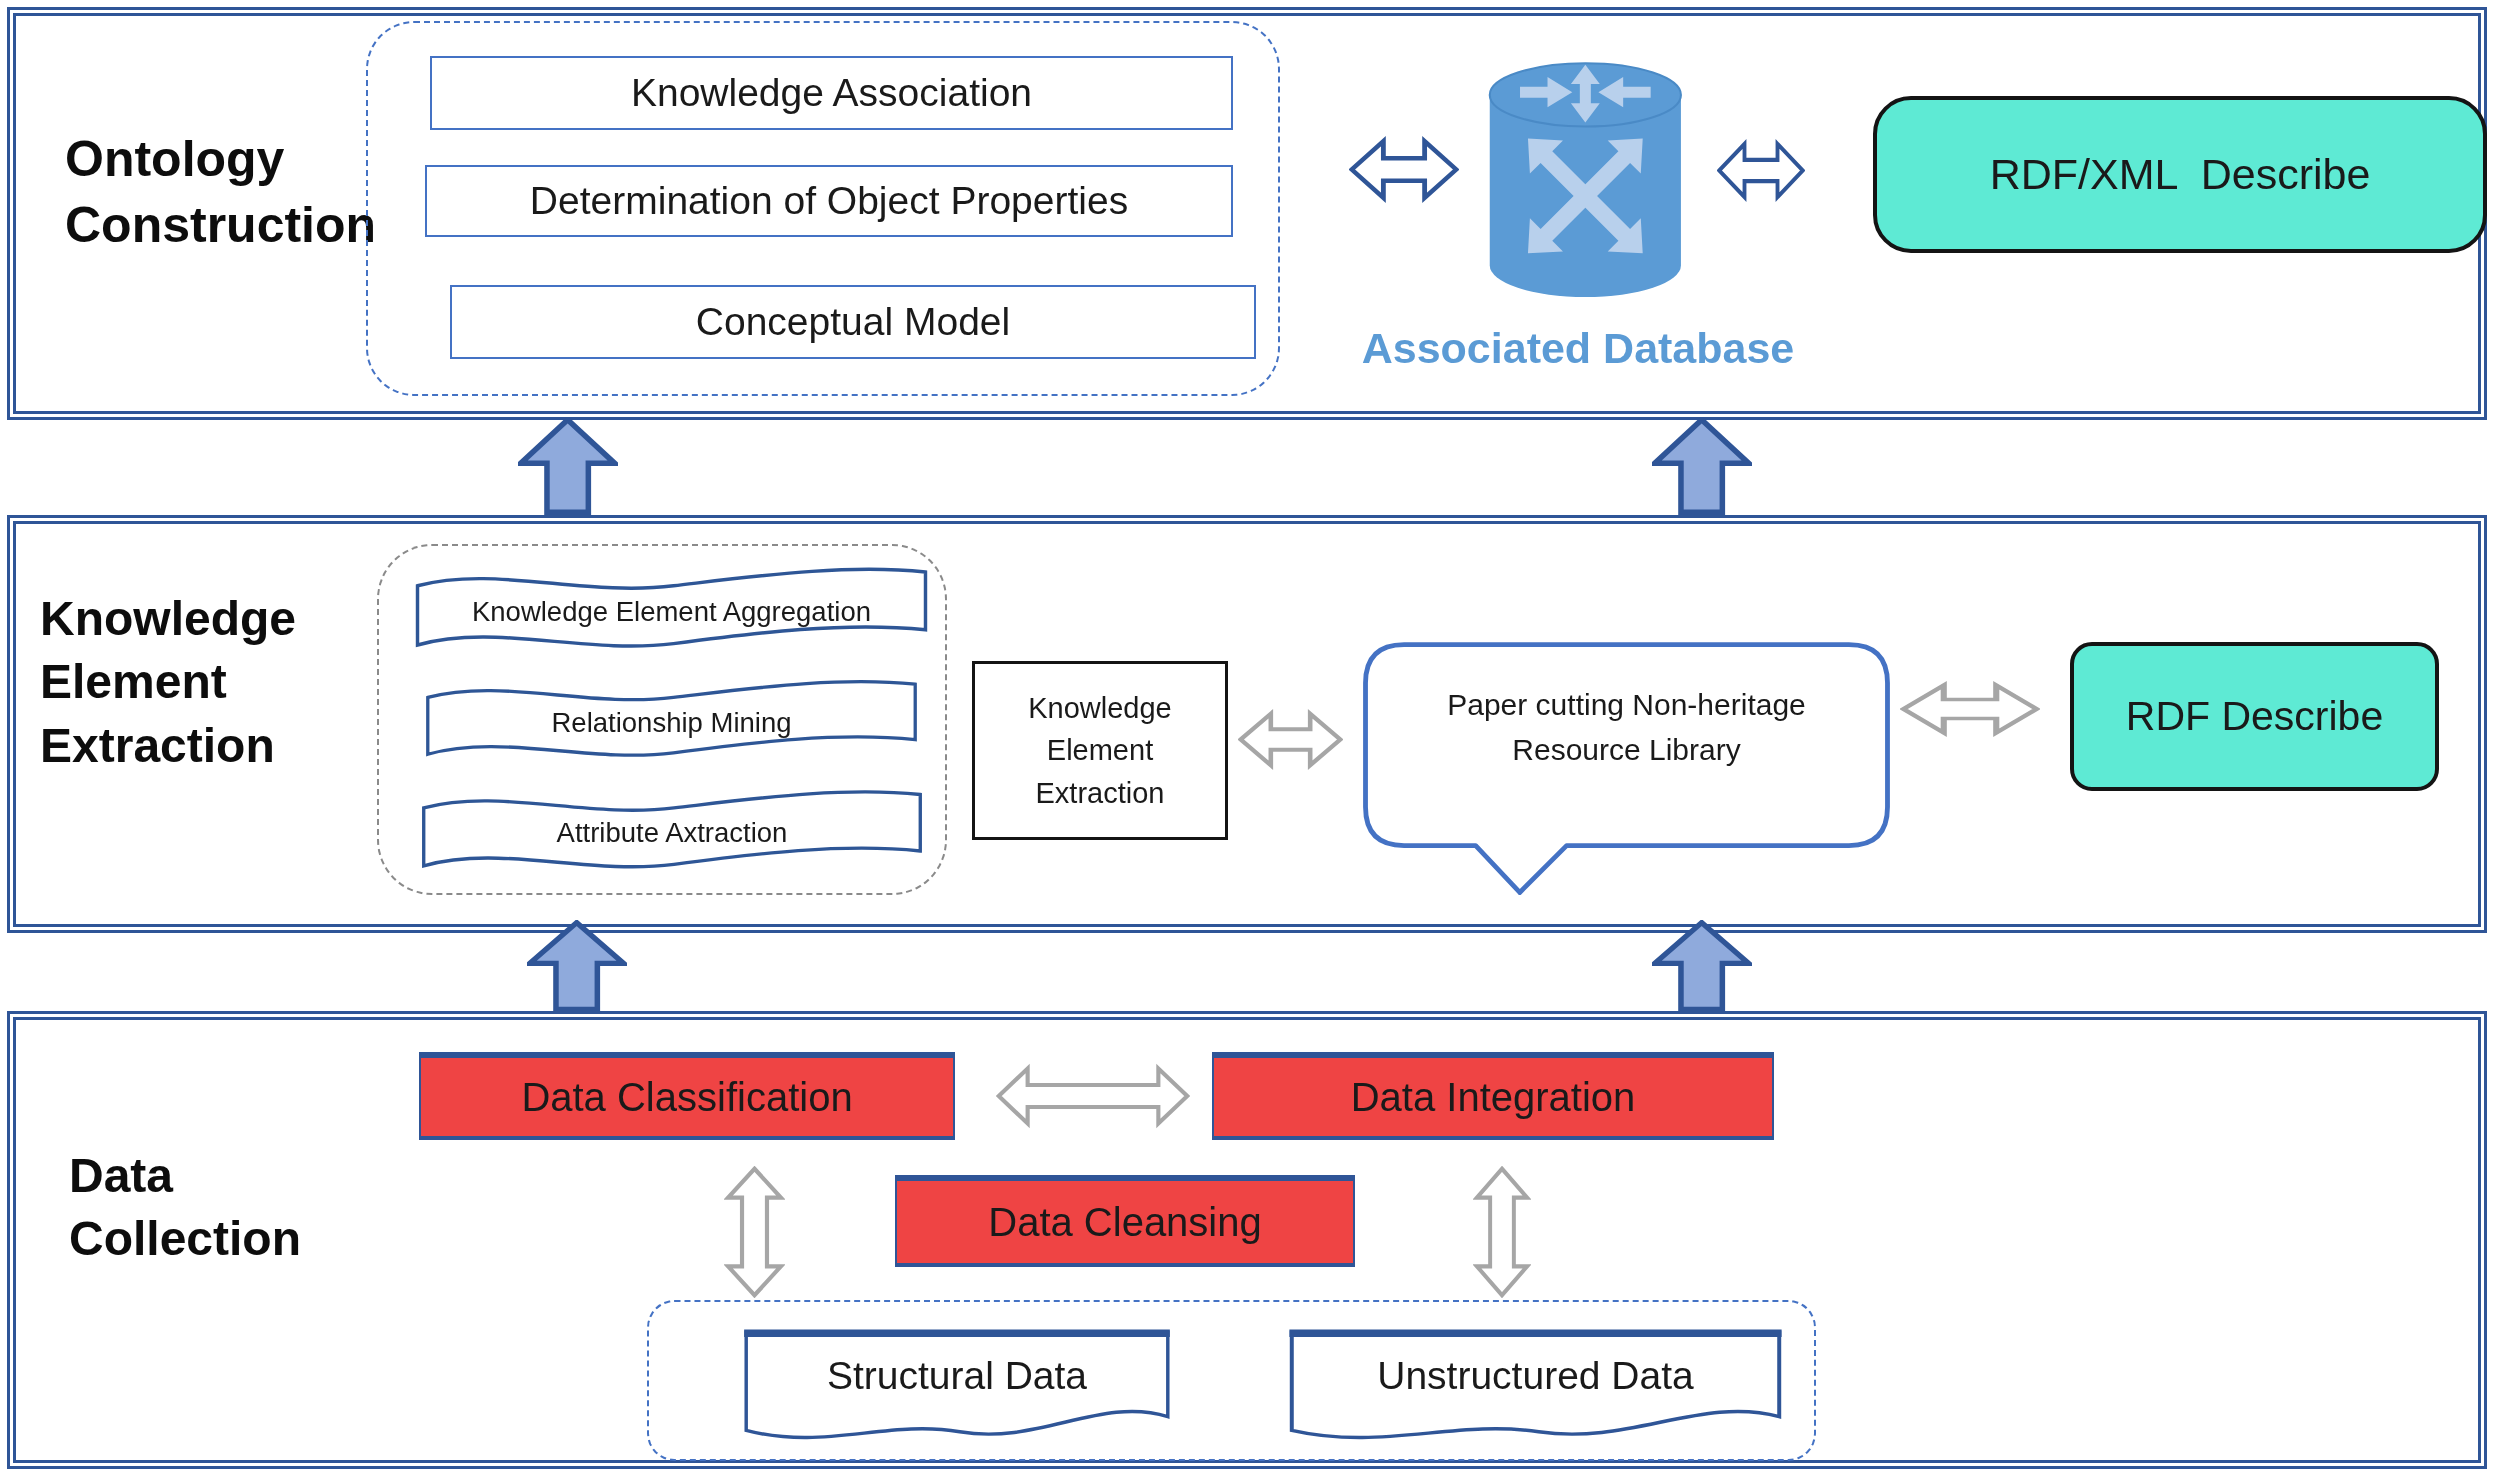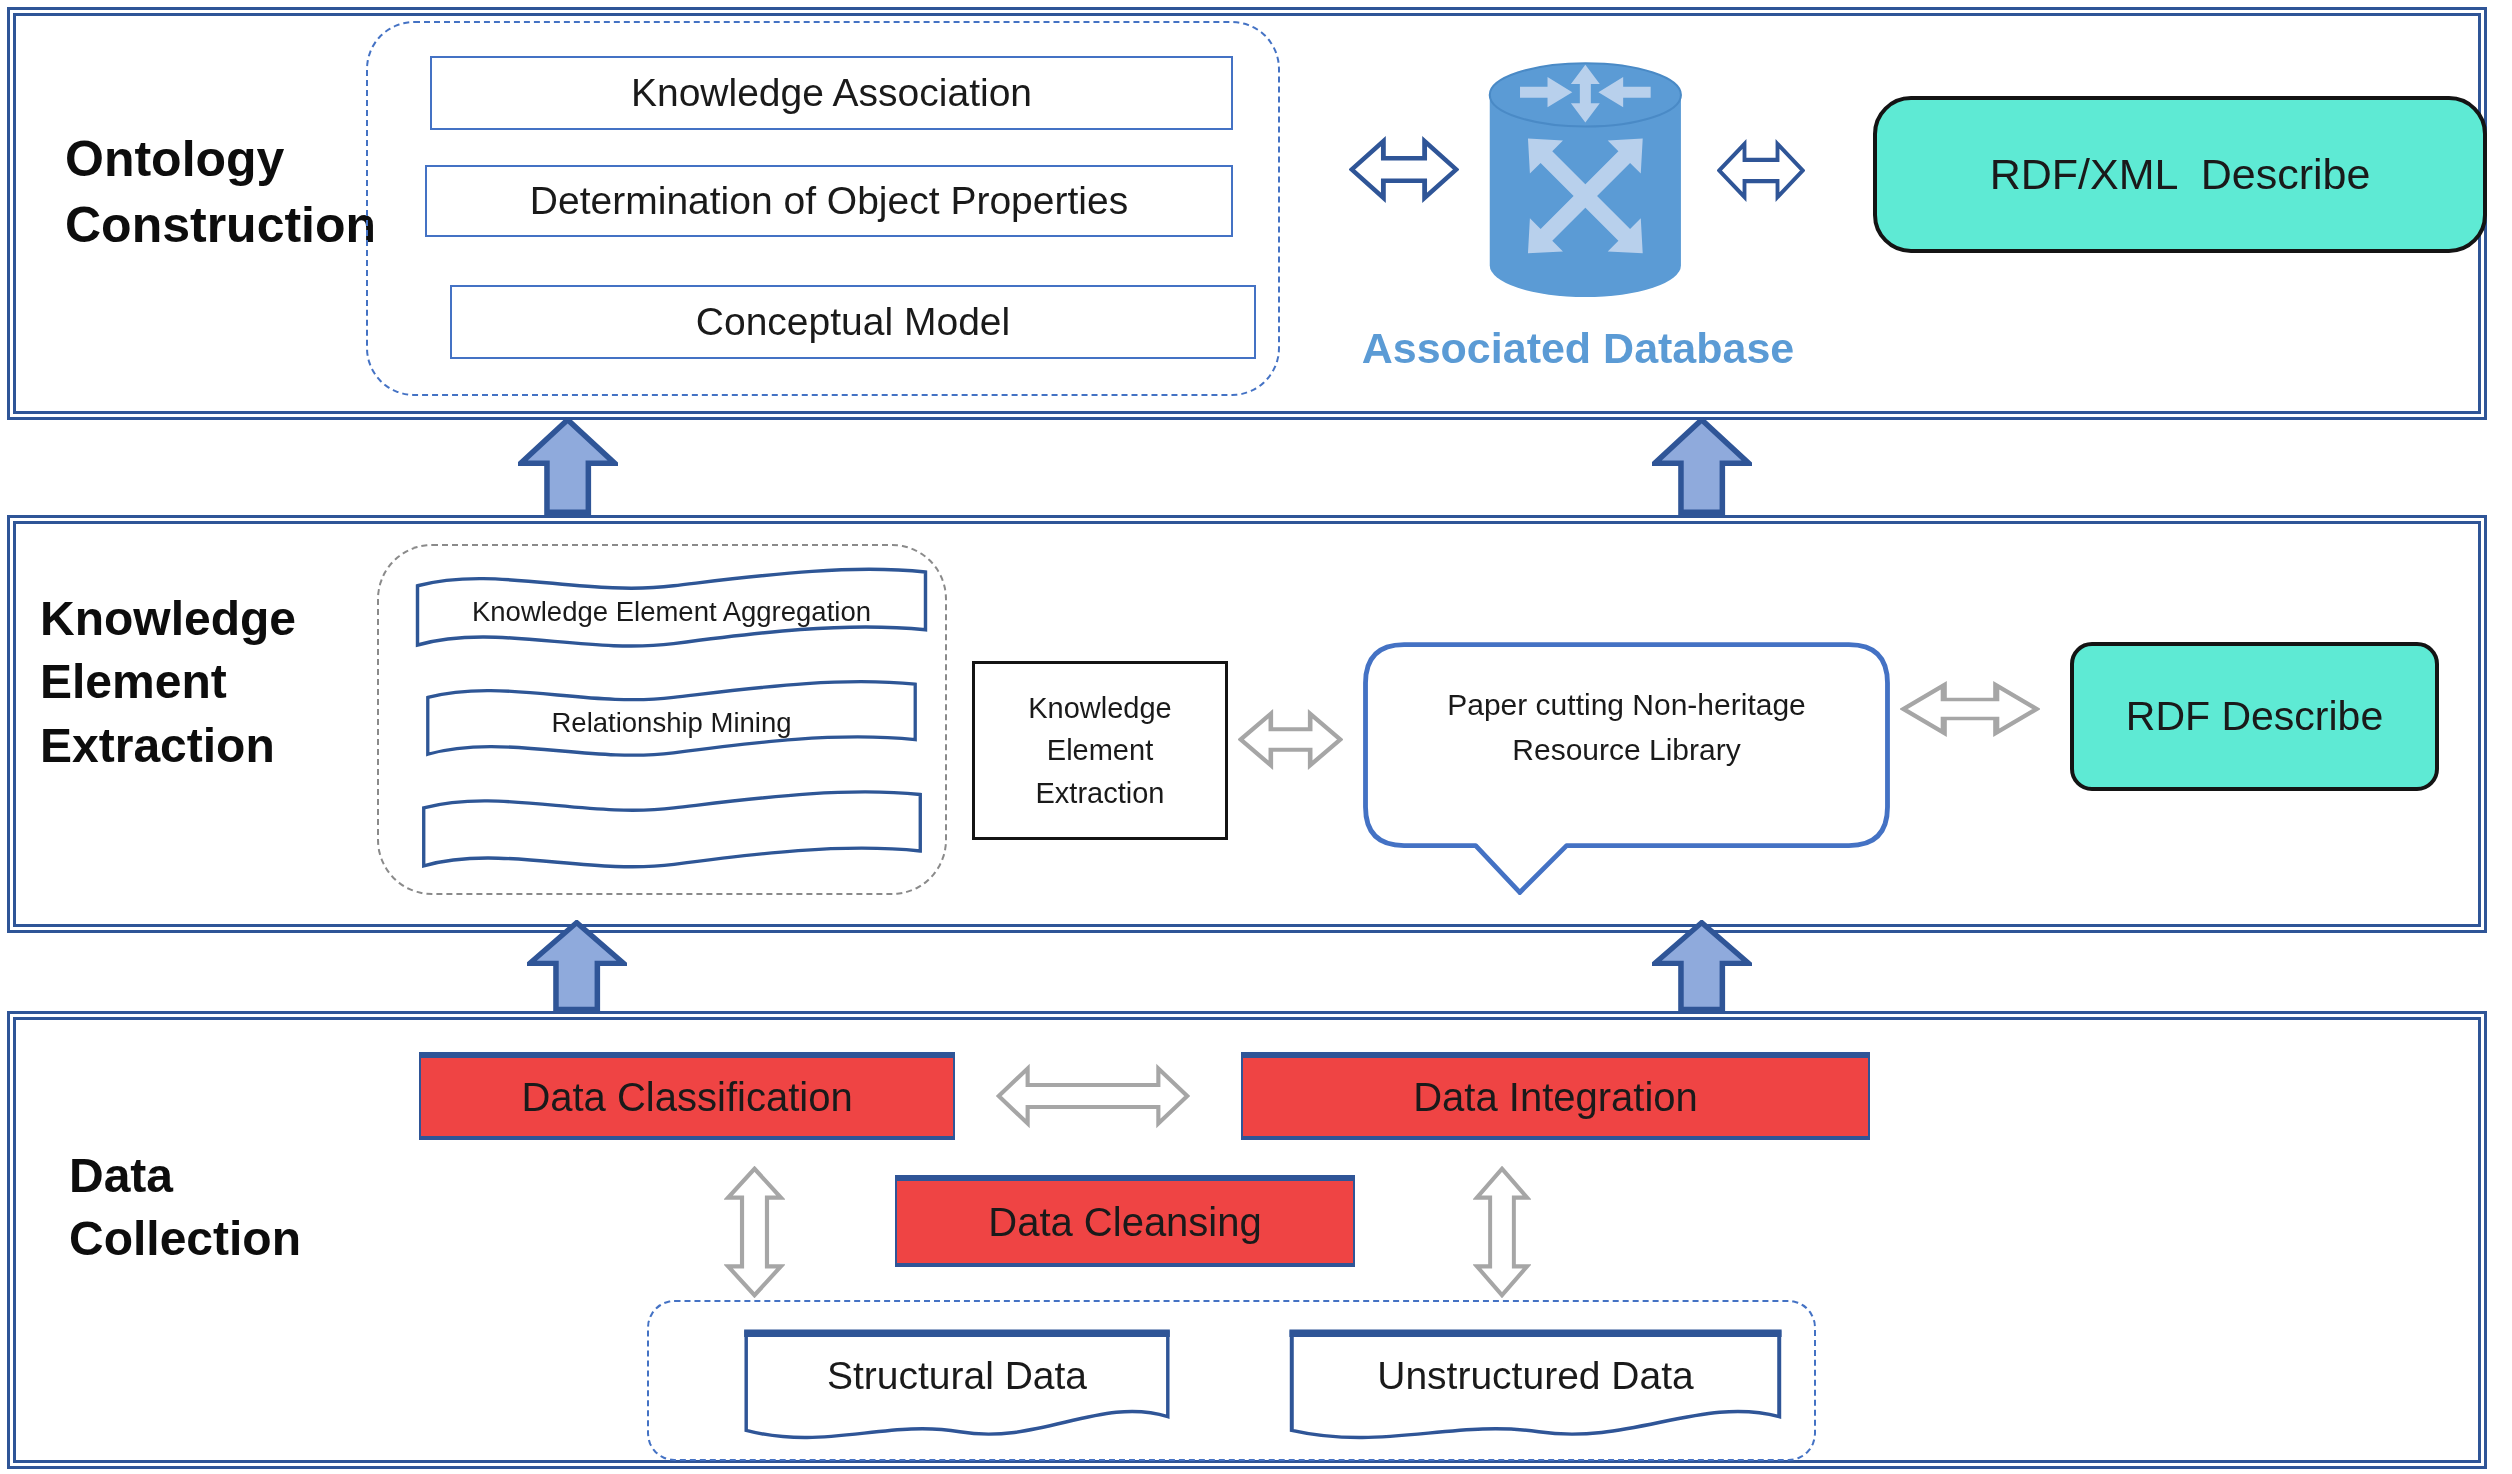--- a/index.html
+++ b/index.html
@@ -112,20 +112,21 @@
       <path d="M8,40 C120,10 250,56 380,40 C500,26 630,8 746,20 L746,104 C630,92 500,108 380,124 C250,140 120,94 8,126 Z" fill="#ffffff" stroke="#2E5696" stroke-width="5"></path>
     </svg>
   </div>
   <div class="shape-label" style="left:412px;top:680px;width:519px;height:85px;font-size:27.5px;">Relationship Mining</div>
 
   <div class="abs" style="left:413px;top:781px;">
     <svg width="518" height="109" viewBox="0 0 754 162">
       <path d="M8,40 C120,10 250,56 380,40 C500,26 630,8 746,20 L746,104 C630,92 500,108 380,124 C250,140 120,94 8,126 Z" fill="#ffffff" stroke="#2E5696" stroke-width="5"></path>
     </svg>
   </div>
+  <div class="shape-label" style="left:413px;top:790px;width:518px;height:85px;font-size:27.5px;">Attribute Axtraction</div>
 
   <div class="kbox" style="left:972px;top:661px;width:256px;height:179px;font-size:29px;line-height:1.45;padding:0 8.3px;">Knowledge Element Extraction</div>
 
   <div class="abs" style="left:1238px;top:708px;">
     <svg width="105" height="63" viewBox="0 0 160 110" preserveAspectRatio="none">
       <polygon points="4,55 50,10 50,37 110,37 110,10 156,55 110,100 110,73 50,73 50,100" fill="#ffffff" stroke="#A6A6A6" stroke-width="7"></polygon>
     </svg>
   </div>
 
   <div class="abs" style="left:1360px;top:639px;">
@@ -157,21 +158,21 @@
   <div class="section-label abs" style="left:69px;top:1144px;width:303px;font-size:48px;">Data Collection</div>
 
   <div class="dbox" style="left:419px;top:1052px;width:536px;height:88px;font-size:40px;">Data Classification</div>
 
   <div class="abs" style="left:996px;top:1063px;">
     <svg width="194" height="66" viewBox="0 0 282 96" preserveAspectRatio="none">
       <polygon points="4,48 46,8 46,32 236,32 236,8 278,48 236,88 236,64 46,64 46,88" fill="#ffffff" stroke="#A6A6A6" stroke-width="6"></polygon>
     </svg>
   </div>
 
-  <div class="dbox" style="left:1212px;top:1052px;width:629px;height:88px;font-size:40px;margin-left:29px;">Data Integration</div>
+  <div class="dbox" style="left:1212px;top:1052px;width:562px;height:88px;font-size:40px;">Data Integration</div>
 
   <div class="dbox" style="left:895px;top:1175px;width:460px;height:92px;font-size:40px;">Data Cleansing</div>
 
   <div class="abs" style="left:724px;top:1166px;">
     <svg width="61" height="132" viewBox="0 0 88 192" preserveAspectRatio="none">
       <polygon points="44,4 82,46 62,46 62,146 82,146 44,188 6,146 26,146 26,46 6,46" fill="#ffffff" stroke="#A6A6A6" stroke-width="6"></polygon>
     </svg>
   </div>
   <div class="abs" style="left:1473px;top:1166px;">
     <svg width="58" height="132" viewBox="0 0 88 192" preserveAspectRatio="none">

